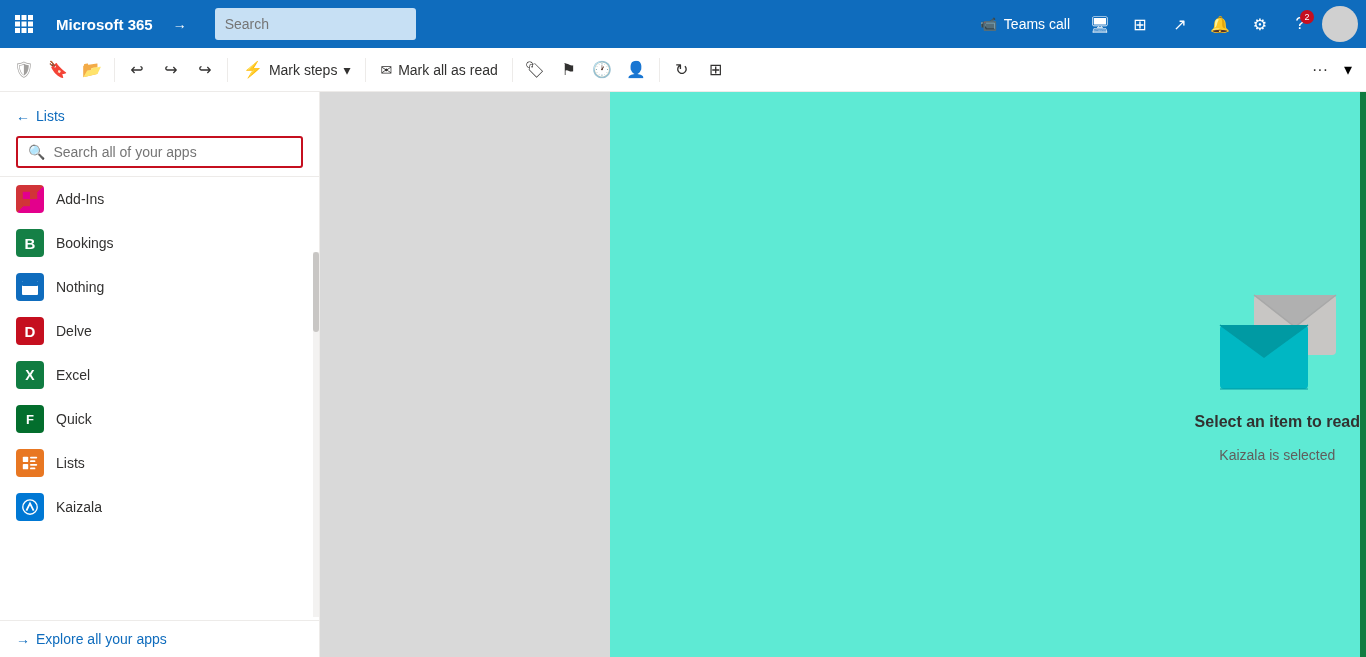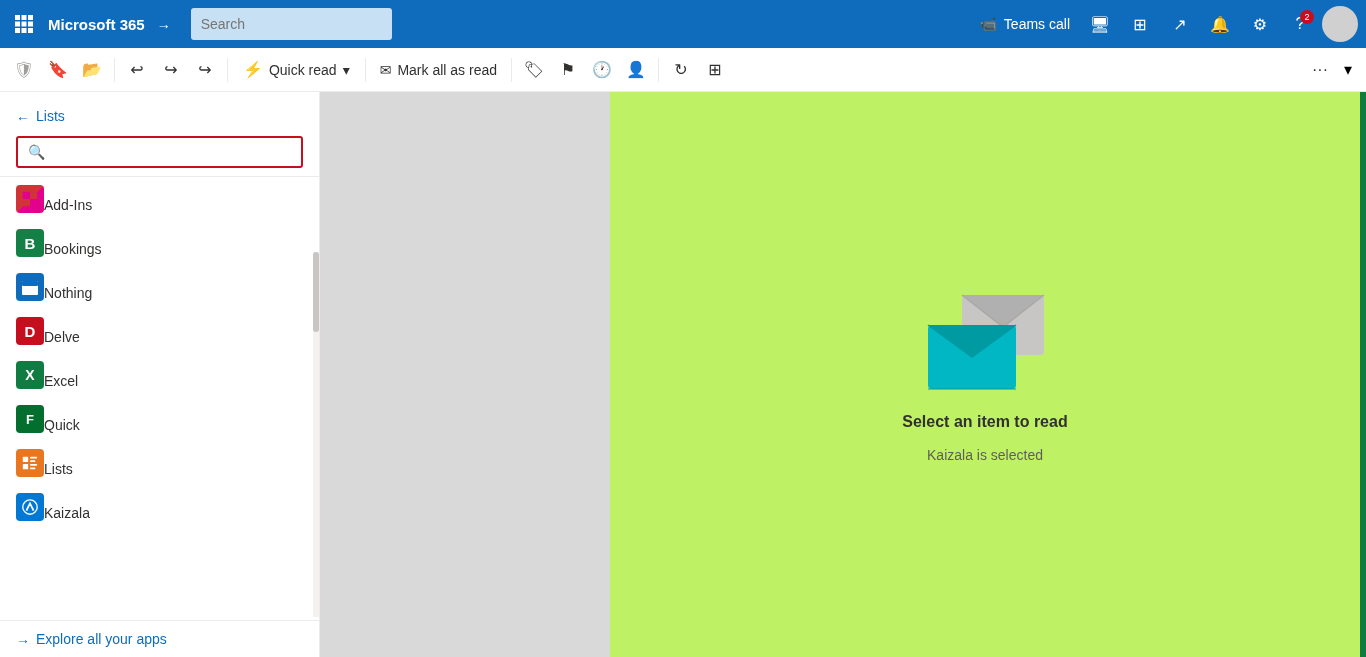--- a/index.html
+++ b/index.html
@@ -11,21 +11,21 @@
       align-items: center;
       background: #0f6cbd;
       height: 48px;
       padding: 0 8px;
       position: relative;
       z-index: 10;
     }
     .top-nav-left {
       display: flex;
       align-items: center;
-      gap: 8px;
+      gap: 16px;
       min-width: 320px;
     }
     .waffle-icon {
       width: 32px; height: 32px;
       display: flex; align-items: center; justify-content: center;
       cursor: pointer;
       color: white;
       font-size: 18px;
     }
     .ms365-label {
@@ -194,21 +194,22 @@
       color: #323130;
       padding: 12px 16px 8px 16px;
     }
     .apps-list {
       flex: 1;
       overflow-y: auto;
       padding: 0 8px;
     }
     .app-item {
       display: flex;
-      align-items: flex-end;
+      align-items: center;
+      gap: 12px;
       padding: 8px 8px;
       border-radius: 3px;
       cursor: pointer;
       font-size: 14px;
       color: #323130;
     }
     .app-icon {
       width: 28px; height: 28px;
       border-radius: 4px;
       display: flex; align-items: center; justify-content: center;
@@ -251,24 +252,24 @@
     
     .mail-list-panel {
       width: 290px;
       min-width: 290px;
       background: #d9d9d9;
     }
 
     
     .reading-pane {
       flex: 1;
-      background: #bef264;
+      background: #5eead4;
       display: flex;
       flex-direction: column;
-      align-items: center;
+      align-items: flex-end;
       justify-content: center;
     }
     .reading-pane-illustration {
       display: flex;
       flex-direction: column;
       align-items: center;
       gap: 16px;
     }
     .reading-pane-title {
       font-size: 16px;
@@ -343,21 +344,21 @@
   <div class="toolbar-icon disabled">🛡</div>
   <div class="toolbar-icon disabled">🔖</div>
   <div class="toolbar-icon">📂</div>
   <div class="toolbar-separator"></div>
   <div class="toolbar-icon">↩</div>
   <div class="toolbar-icon">↪</div>
   <div class="toolbar-icon">↪</div>
   <div class="toolbar-separator"></div>
   <div class="quick-steps-btn">
     <span class="quick-steps-icon">⚡</span>
-    <span>Quick read</span>
+    <span>Mark steps</span>
     <span>▾</span>
   </div>
   <div class="toolbar-separator"></div>
   <div class="mark-read-btn">
     <span>✉</span>
     <span>Mark all as read</span>
   </div>
   <div class="toolbar-separator"></div>
   <div class="toolbar-icon">🏷</div>
   <div class="toolbar-icon">⚑</div>
@@ -373,20 +374,21 @@
 <div class="main-area">
 
   <div class="apps-panel">
     <div class="apps-panel-header">
       <div class="back-btn">
         <span>←</span>
         <span>Lists</span>
       </div>
       <div class="search-apps-box">
         <span class="search-apps-icon">🔍</span>
+        <input type="text" placeholder="Search all of your apps" style="">
       </div>
     </div>
 
 
     <div class="apps-list">
 
       <div class="app-item">
         <div class="app-icon icon-addins">
           <svg width="18" height="18" viewBox="0 0 20 20" fill="white">
             <rect x="2" y="2" width="8" height="8" fill="#e3008c"></rect>

